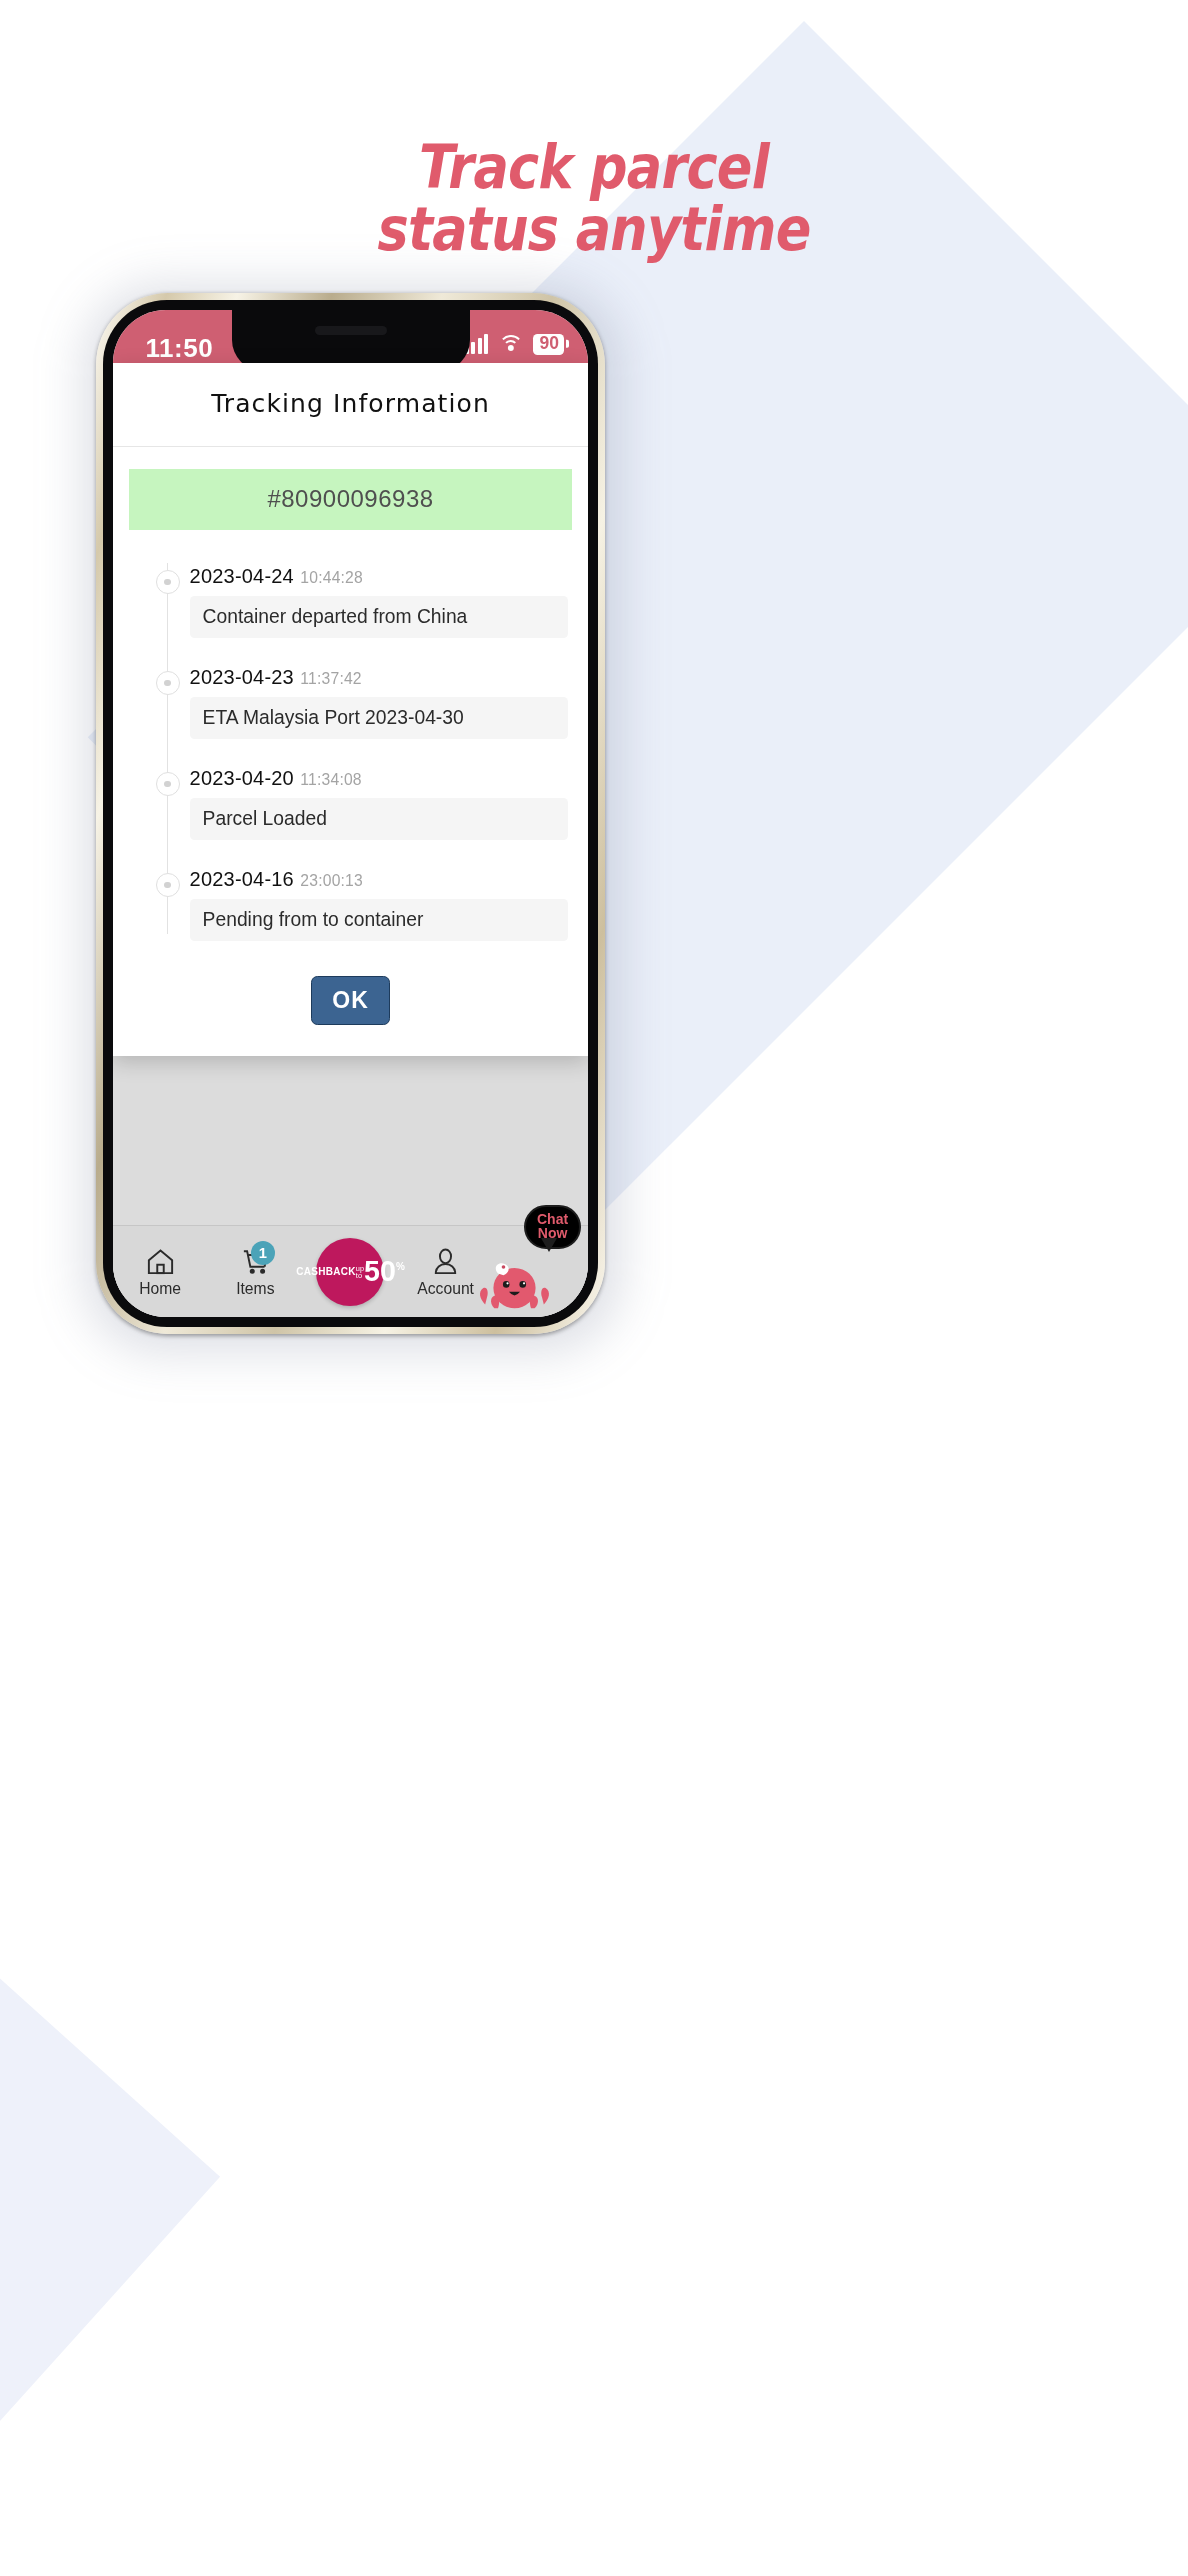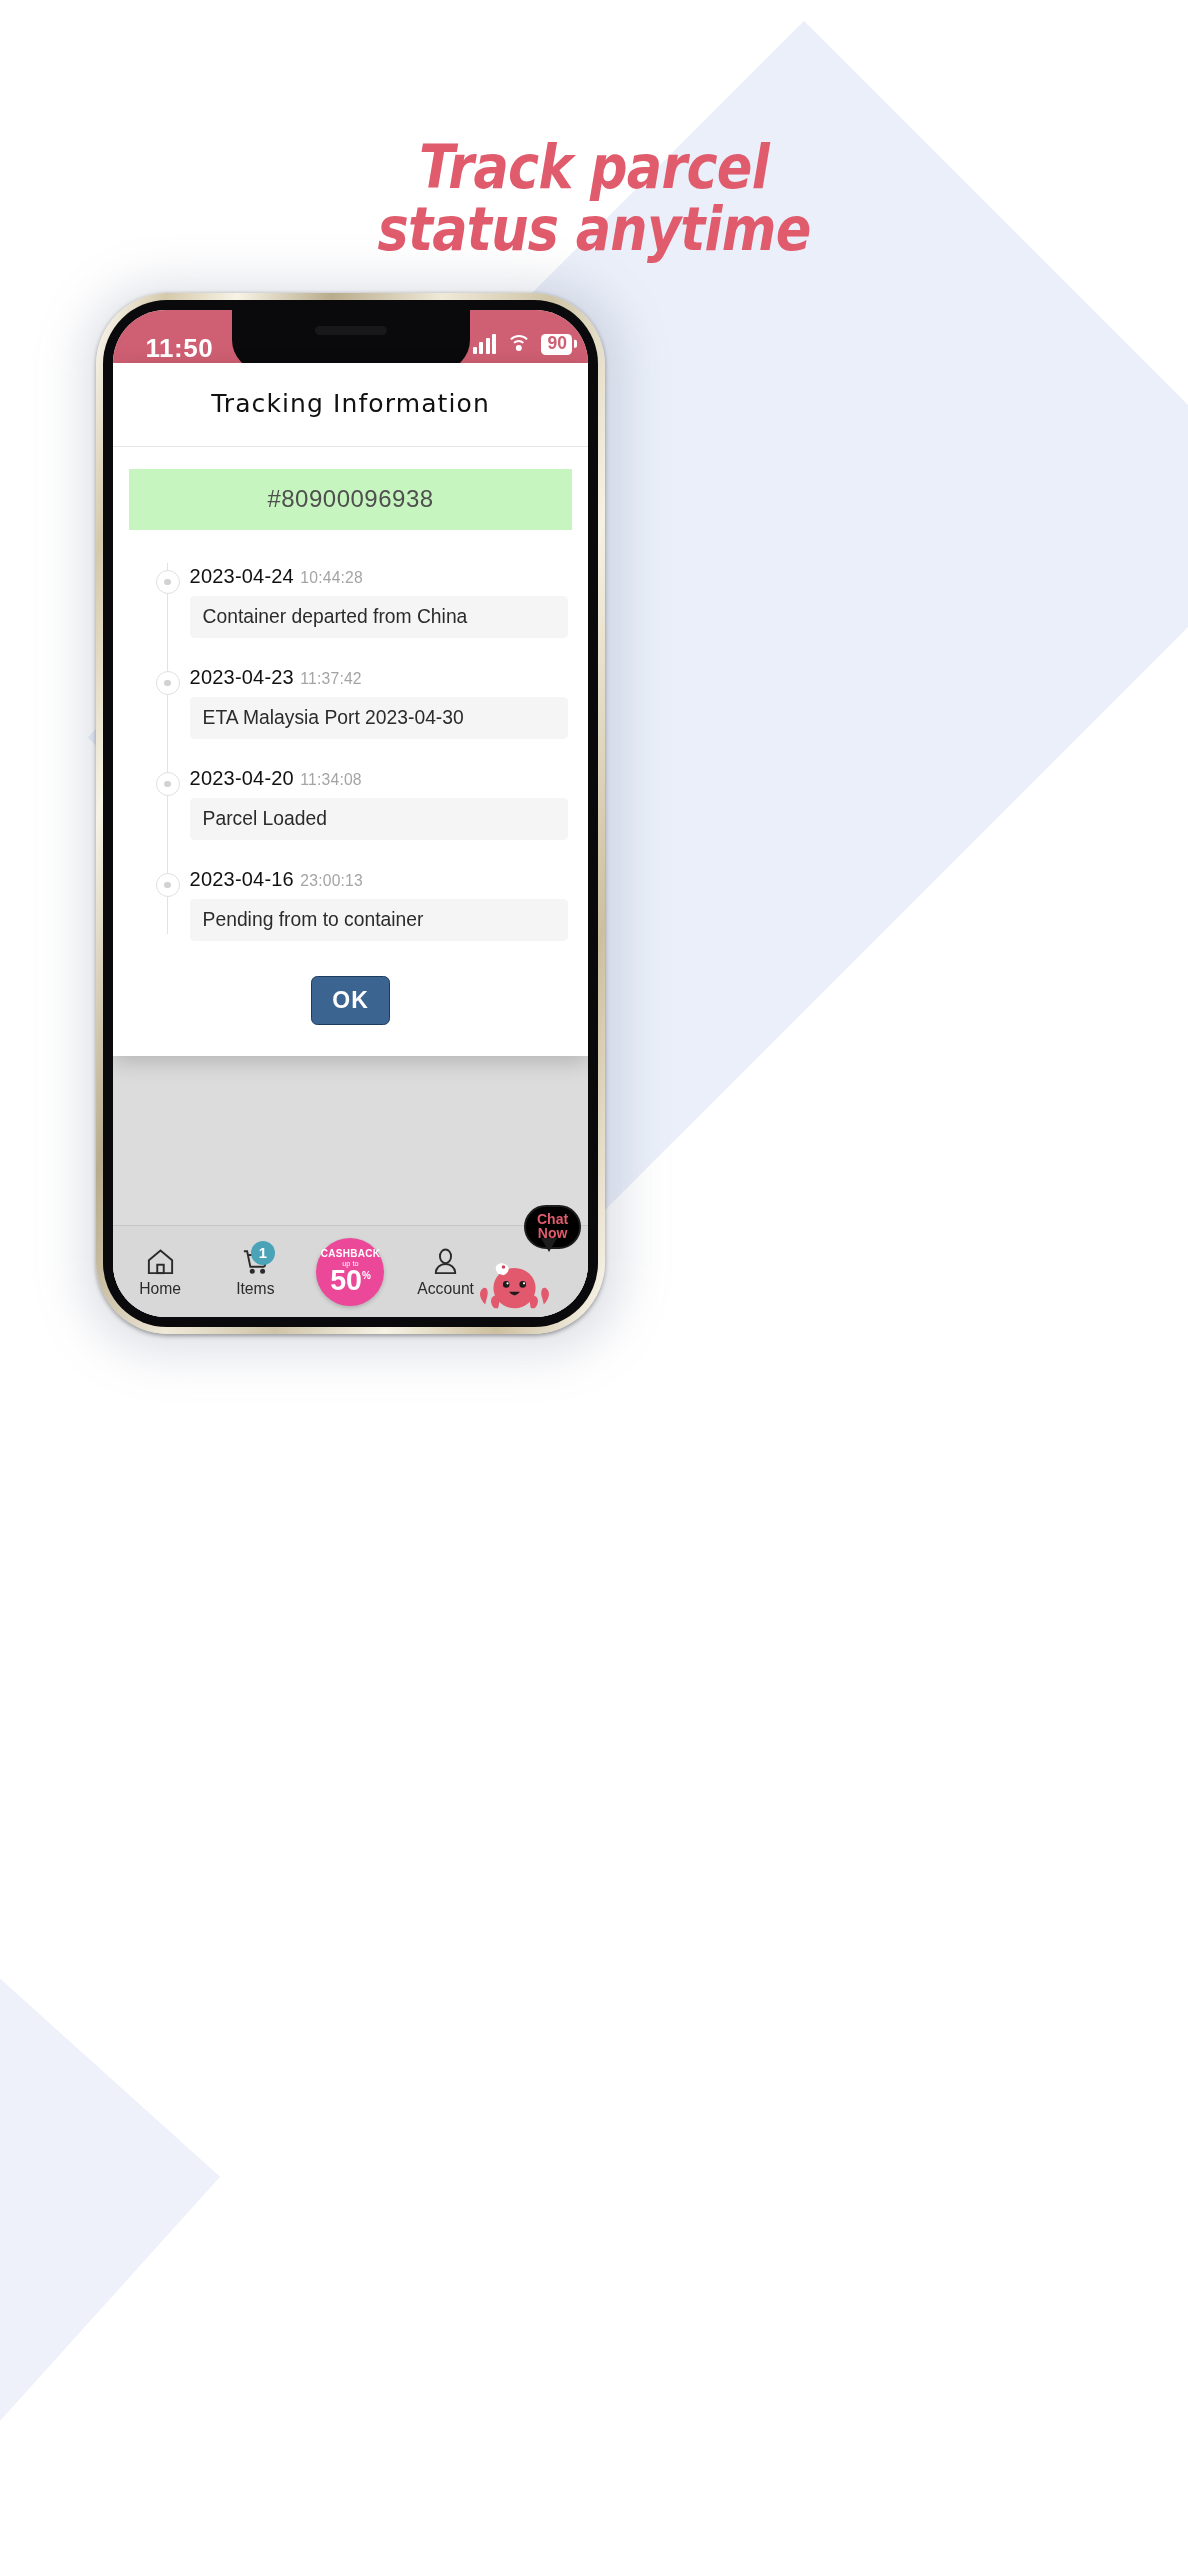--- a/index.html
+++ b/index.html
@@ -77,21 +77,21 @@
     position:absolute; left:0; top:0; width:100%; height:76px;
     background:#cf5f72;
     z-index:4;
   }
   .status-time {
     position:absolute; left:33px; top:23px;
     color:#fff; font-size:26px; font-weight:600;
     letter-spacing:0.5px;
   }
   .status-right {
-    position:absolute; right:16px; top:24px;
+    position:absolute; right:24px; top:24px;
     display:flex; align-items:center; gap:10px;
   }
   .sig-bars { display:flex; align-items:flex-end; gap:2.8px; height:20px; }
   .sig-bars i { display:block; width:3.7px; background:#fff; border-radius:0.9px; }
   .sig-bars i:nth-child(1){ height:7.4px; }
   .sig-bars i:nth-child(2){ height:12px; }
   .sig-bars i:nth-child(3){ height:16.6px; }
   .sig-bars i:nth-child(4){ height:20px; }
   .wifi-ic { position:relative; width:25px; height:18.4px; }
   .wifi-ic span {
@@ -161,22 +161,22 @@
   .nav-ic { width:31px; height:31px; }
   .nav-ic svg { width:100%; height:100%; display:block; }
   .cart-badge {
     position:absolute; top:14.7px; right:28px;
     background:#4ba3b8; color:#fff; font-size:14.7px; font-weight:bold;
     width:24px; height:24px; border-radius:50%;
     display:flex; align-items:center; justify-content:center;
   }
   .cashback {
     width:68px; height:68px; border-radius:50%;
-    background:#ec4899; color:#fff;
-    display:flex; flex-direction:column; align-items:center;
+    background:#be185d; color:#fff;
+    display:flex; flex-direction:row; align-items:center;
     justify-content:center; line-height:1;
     box-shadow:0 1.8px 4.6px rgba(0,0,0,.2);
   }
   .cb-top { font-size:10px; font-weight:bold; letter-spacing:0.3px; }
   .cb-up { font-size:7.4px; margin-top:0.9px; }
   .cb-num { font-size:28.6px; font-weight:bold; margin-top:-1.8px; }
   .cb-num sup { font-size:10px; }
 
   
   .mascot-wrap {

